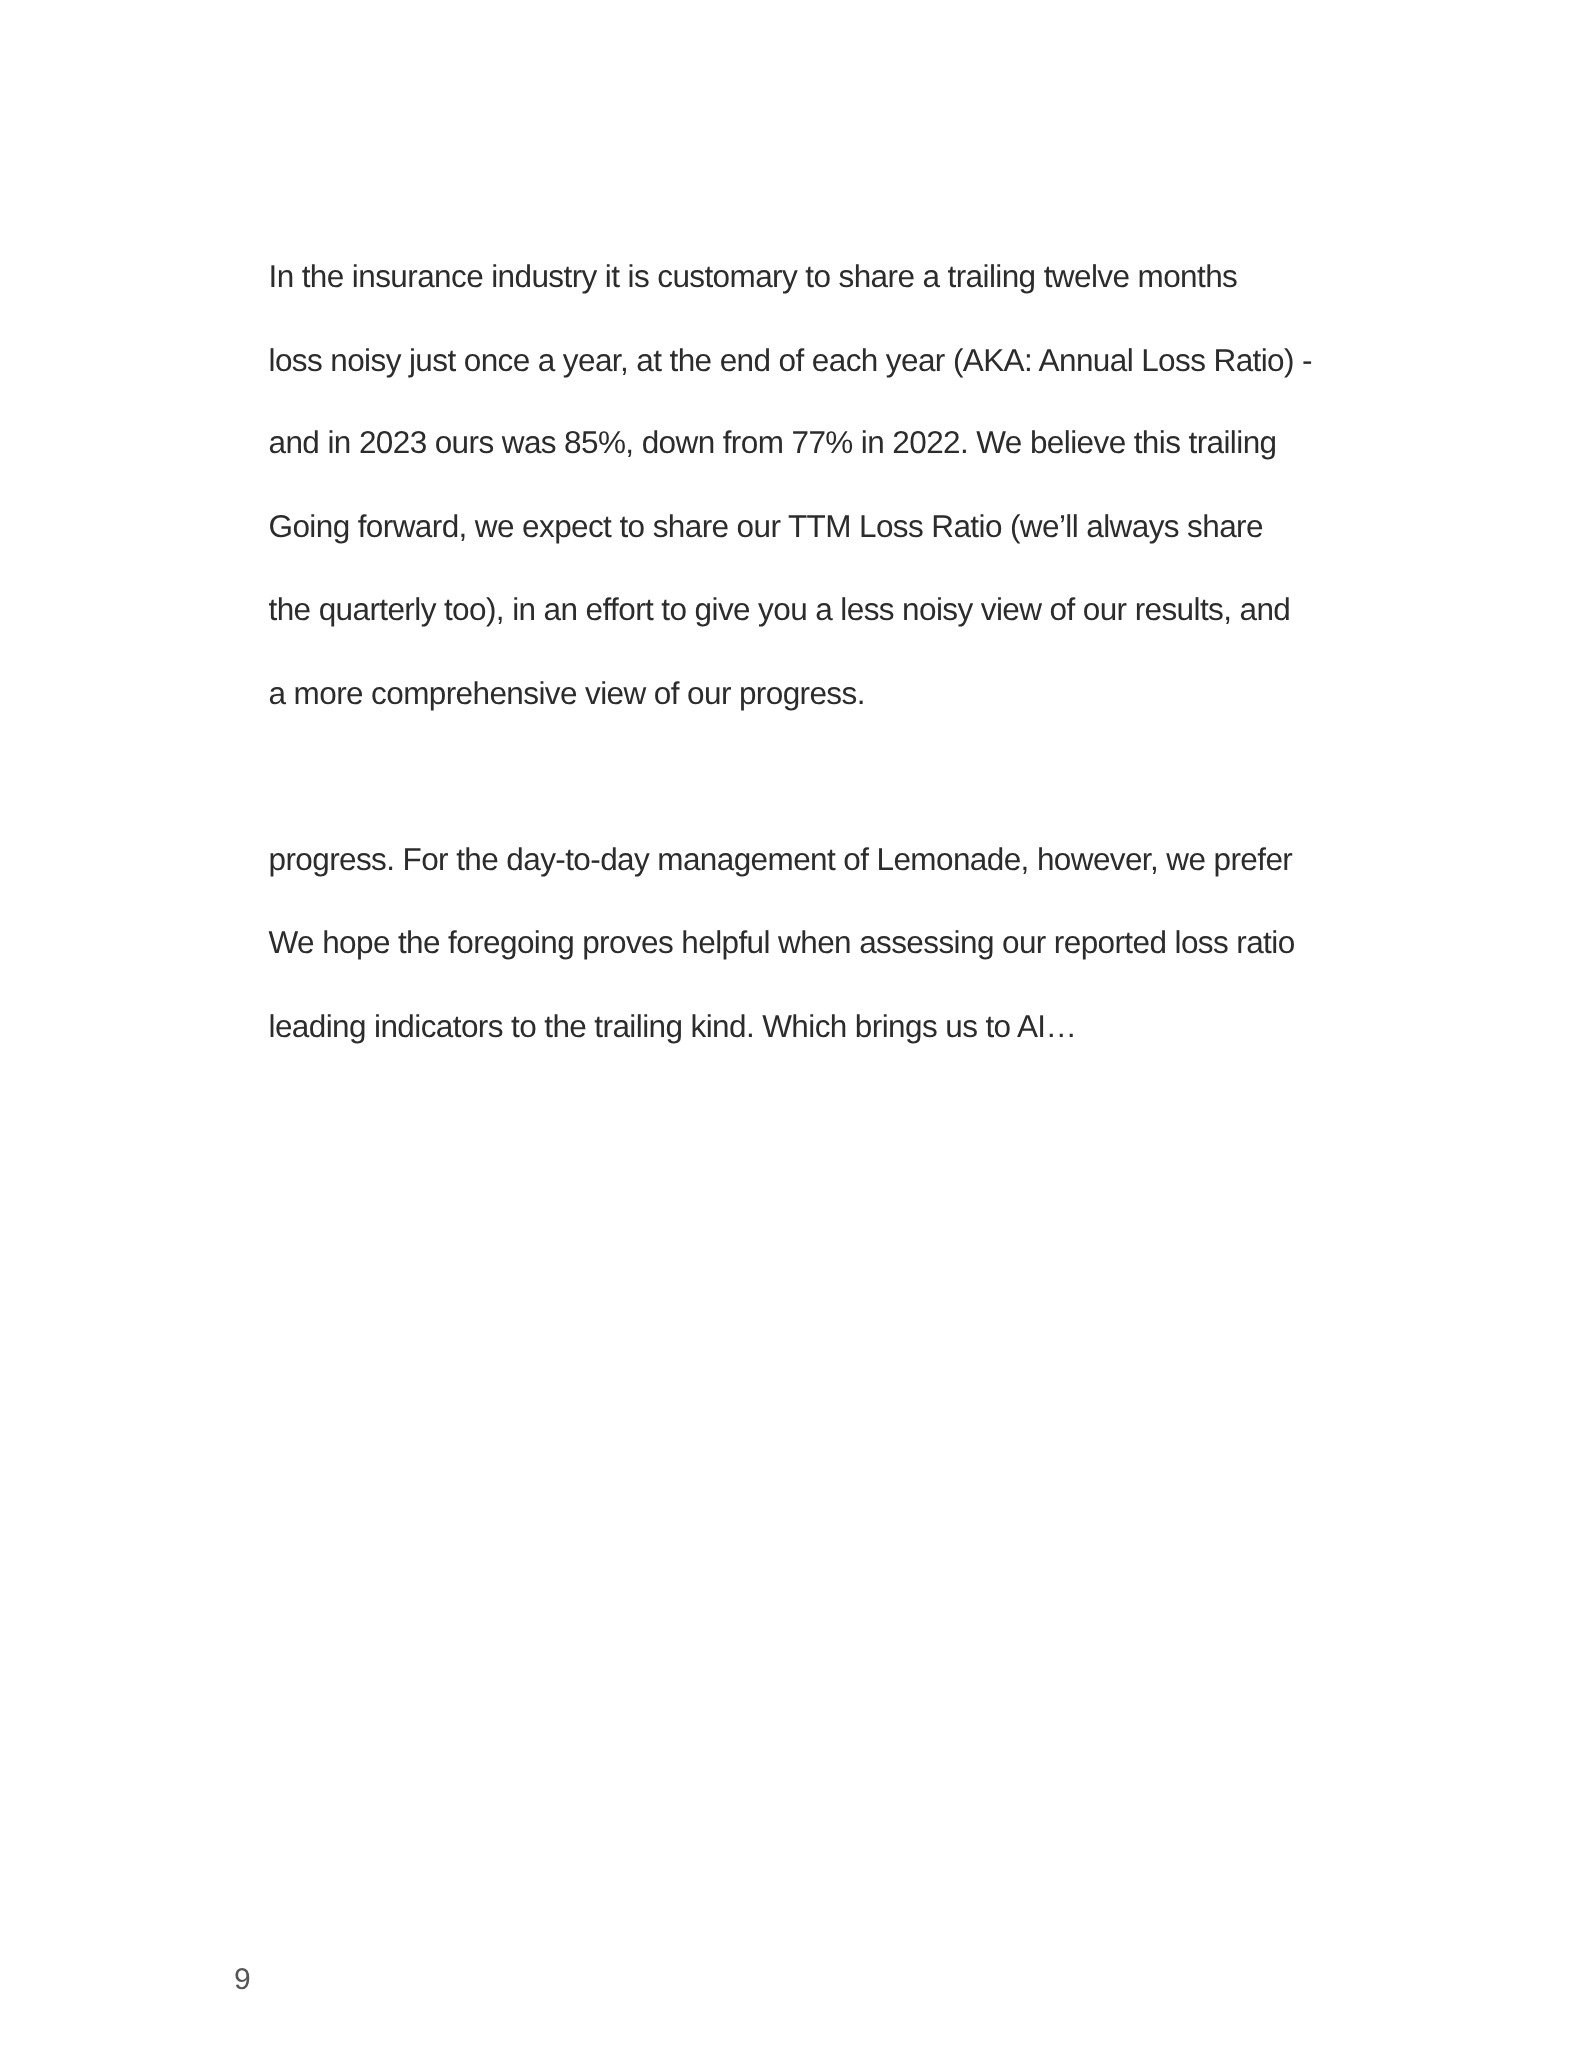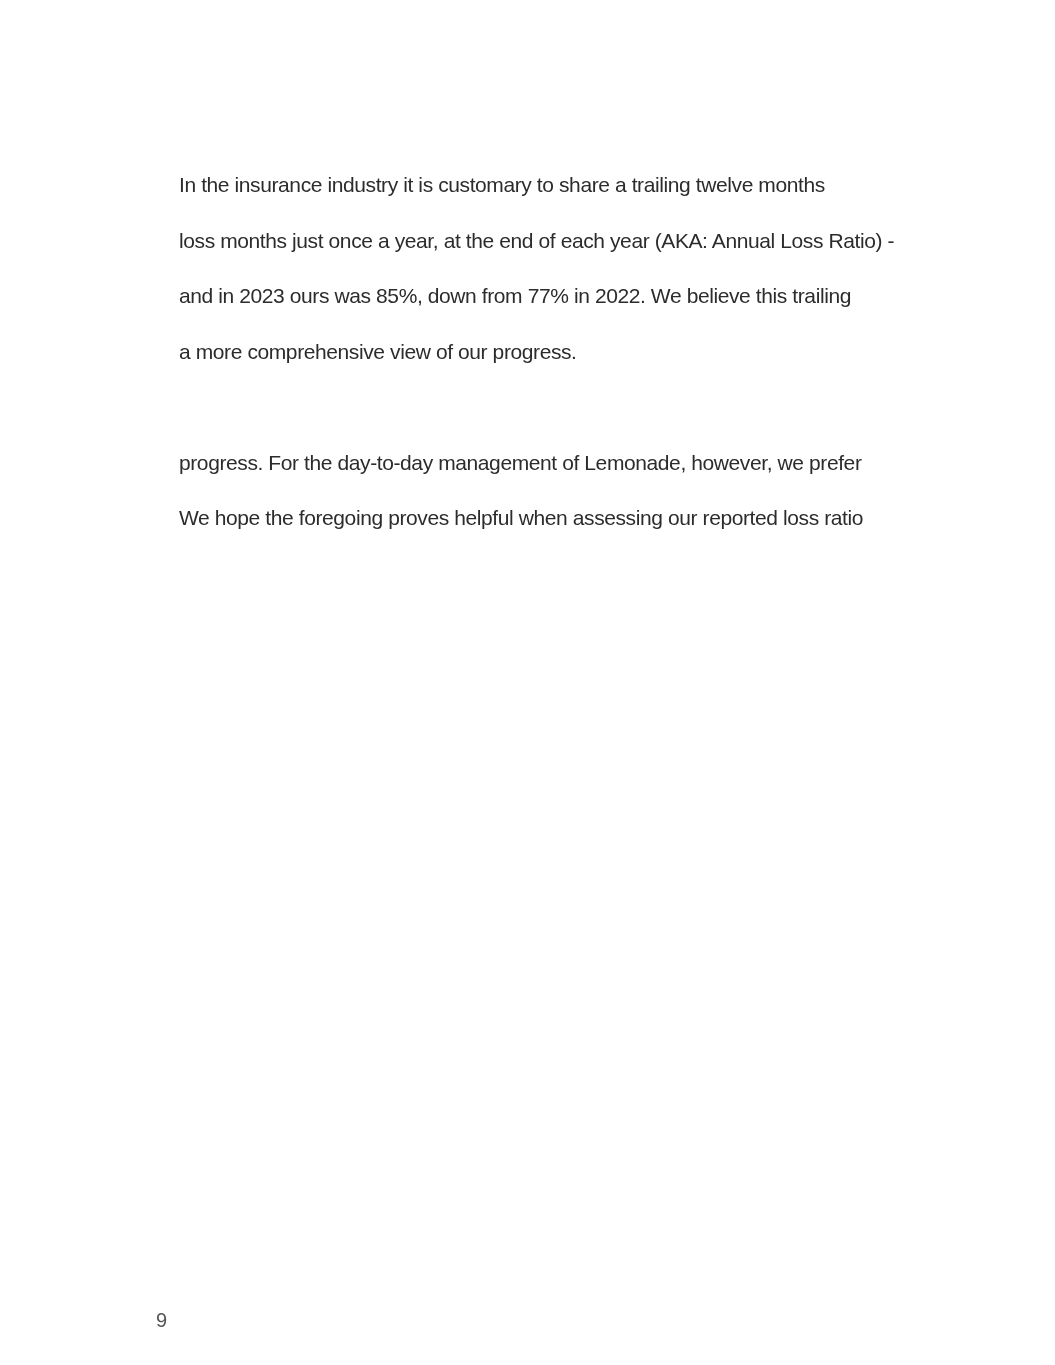--- a/index.html
+++ b/index.html
@@ -46,27 +46,30 @@
 </style>
 </head>
 <body>
 
 <div class="page">
 
   <div class="content">
 
     <p class="para">
       <span class="line">In the insurance industry it is customary to share a trailing twelve months</span>
-      <span class="line">loss months just once a year, at the end of each year (AKA: Annual Loss Ratio) -</span>
+      <span class="line">loss noisy just once a year, at the end of each year (AKA: Annual Loss Ratio) -</span>
       <span class="line">and in 2023 ours was 85%, down from 77% in 2022. We believe this trailing</span>
+      <span class="line">Going forward, we expect to share our TTM Loss Ratio (we’ll always share</span>
+      <span class="line">the quarterly too), in an effort to give you a less noisy view of our results, and</span>
       <span class="line">a more comprehensive view of our progress.</span>
     </p>
 
     <p class="para">
       <span class="line">progress. For the day-to-day management of Lemonade, however, we prefer</span>
       <span class="line">We hope the foregoing proves helpful when assessing our reported loss ratio</span>
+      <span class="line">leading indicators to the trailing kind. Which brings us to AI…</span>
     </p>
 
   </div>
 
   <div class="page-number">9</div>
 
 </div>
 
 </body></html>

